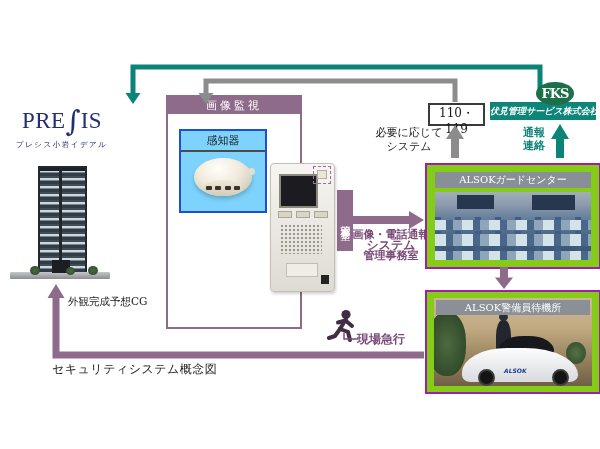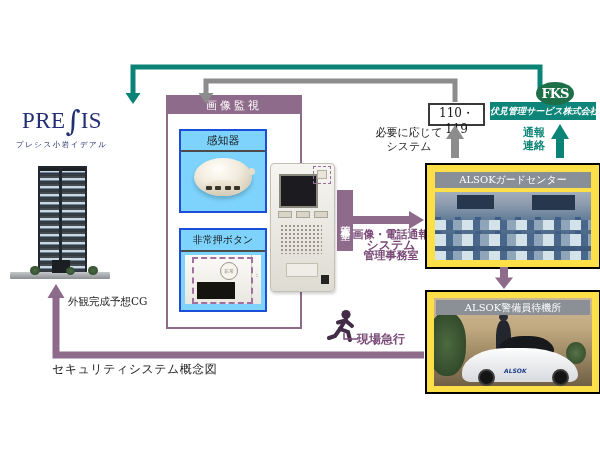--- a/index.html
+++ b/index.html
@@ -99,21 +99,21 @@
   .fks-box{left:490px;top:102px;width:106px;height:18px;background:#0D8578;color:#fff;z-index:3;
            text-align:center;font-size:9px;line-height:18px;white-space:nowrap;
            font-family:"DejaVu Sans","Liberation Sans",sans-serif;font-weight:bold;font-style:italic;}
   .fks-logo{left:536px;top:82px;width:38px;height:23px;background:#1D6F49;border-radius:50%;
             z-index:6;color:#fff;text-align:center;font-size:13px;line-height:23px;
             font-weight:bold;letter-spacing:-1px;}
   .report-text{left:517px;top:126px;width:34px;text-align:center;color:#0B8477;
                font-weight:bold;font-size:11px;line-height:13px;z-index:2;}
 
   
-  .photo-box{background:#fde047;border:2px solid #000000;z-index:2;}
+  .photo-box{background:#84cc16;border:2px solid #a21caf;z-index:2;}
   .gc-box{left:425px;top:163px;width:172px;height:102px;}
   .gc-header{position:absolute;left:8px;top:7px;right:8px;height:16px;background:#898F96;
              color:#fff;text-align:center;font-size:10px;line-height:16px;}
   .gc-photo{position:absolute;left:8px;top:27px;right:8px;bottom:7px;overflow:hidden;
             background:linear-gradient(180deg,#a3adbb 0%,#8d9bae 18%,#607b97 42%,#415e80 75%,#35506e 100%);}
   .gc-screen{position:absolute;background:#27384e;}
   .desk-row{position:absolute;left:0;right:0;
             background:repeating-linear-gradient(90deg,#d4e3e9 0 11px,#49678a 11px 18px,#8fa6ba 18px 27px);}
   .gc-person-row{position:absolute;left:0;right:0;height:5px;
             background:repeating-linear-gradient(90deg,#3f5d85 0 6px,transparent 6px 20px);}
@@ -223,33 +223,20 @@
         <div class="det-ring">
           <i class="det-slot"></i>
             <i class="det-slot"></i>
             <i class="det-slot"></i>
             <i class="det-slot"></i>
         </div>
       </div>
     </div>
   </div>
 
-  <div class="inner-box" style="left:179px;top:228px;height:80px;z-index:2;">
-    <div class="inner-label" style="height:20px;line-height:20px;font-size:10px;">非常押ボタン</div>
-    <div style="position:relative;height:56px;">
-      <div class="btn-panel">
-        <div class="btn-strip"></div>
-        <div class="btn-dots">:</div>
-        <div class="btn-dashed">
-          <div class="btn-circle">非常</div>
-          <div class="btn-black"></div>
-        </div>
-      </div>
-    </div>
-  </div>
 
   <div class="abs intercom">
     <div class="ic-screen"></div>
     <div class="ic-dash">
         <i></i>
       </div>
     <div class="ic-btnrow">
         <i></i>
         <i></i>
         <i></i>

